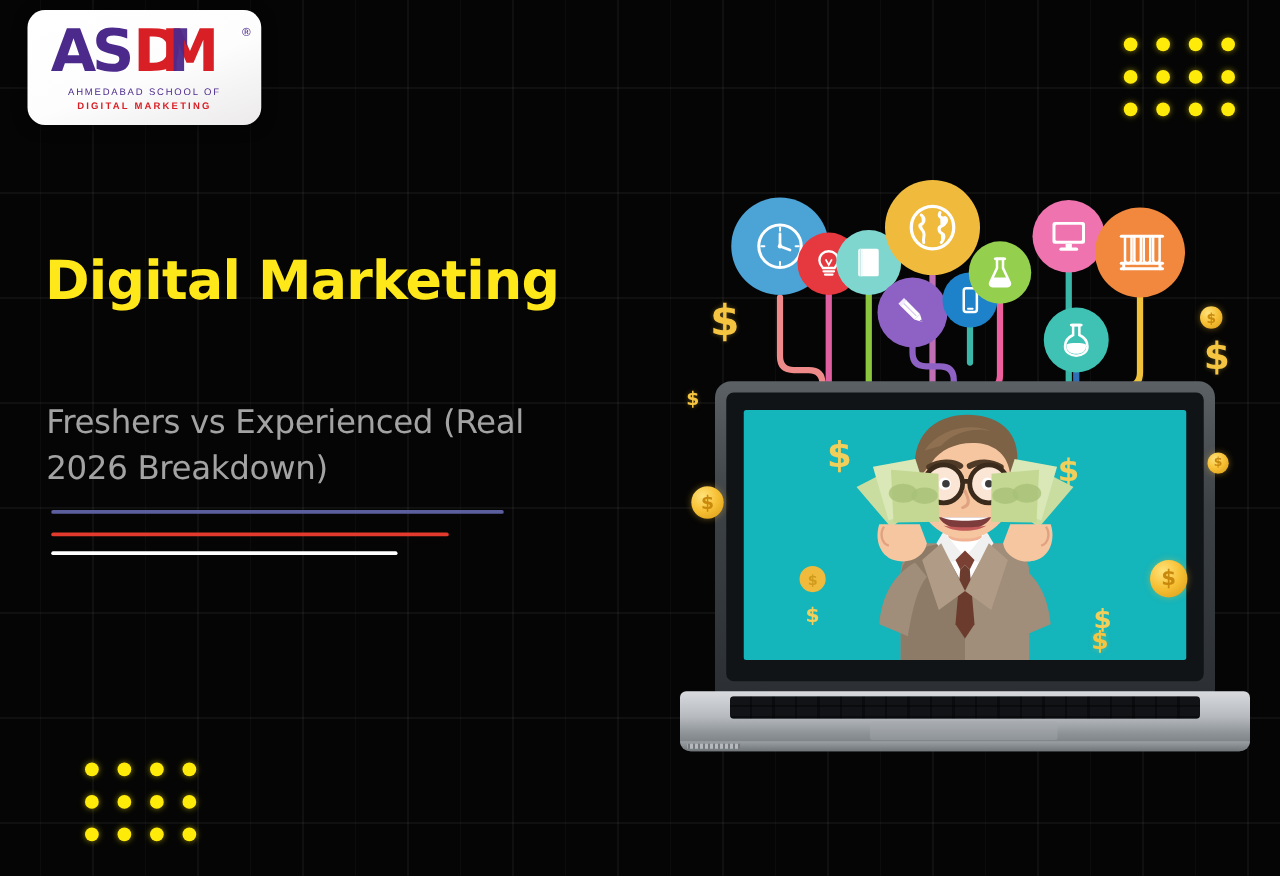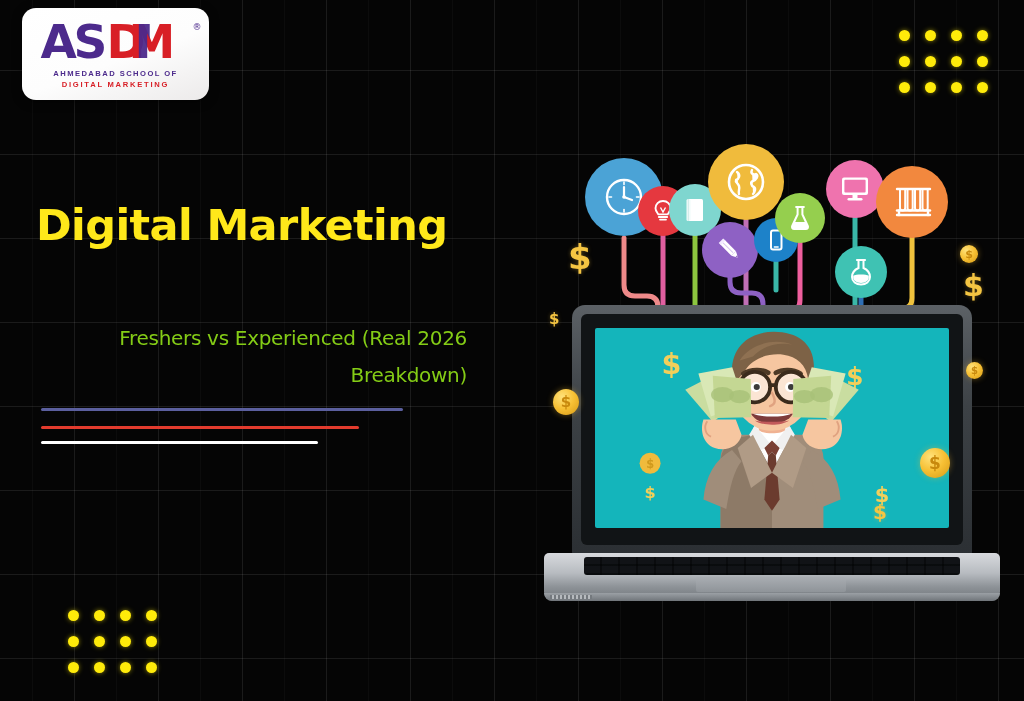--- a/index.html
+++ b/index.html
@@ -39,37 +39,37 @@
   .lg{ position:absolute; font-weight:900; font-size:47px; line-height:44px;
        font-family:"DejaVu Sans", sans-serif; letter-spacing:-2px;}
   #lg-a{ left:0;   top:0; color:#4c2a8c; }
   #lg-s{ left:33px;top:0; color:#4c2a8c; }
   #lg-d{ left:66px;top:0; color:#d81f26; }
   #lg-m{ left:88px;top:0; color:#d81f26; }
   #lg-mov{ left:94px;top:0; color:#4c2a8c; font-size:47px;
            clip-path:polygon(0 0,34% 0,34% 100%,0 100%); opacity:.95;}
   #lg-r{ position:absolute; right:-11px; top:2px; font-size:9px; color:#4c2a8c;
          font-family:"DejaVu Sans", sans-serif;}
-  #logo-t1{ font-size:7.6px; letter-spacing:1.45px; color:#4c2a8c; font-weight:700; margin-top:5px;}
+  #logo-t1{ font-size:7.6px; letter-spacing:1.45px; color:#4c2a8c; font-weight:400; margin-top:5px;}
   #logo-t2{ font-size:7.6px; letter-spacing:1.75px; color:#d81f26; font-weight:700; margin-top:2px;}
 
   
   .dot-grid{ position:absolute; display:grid; gap:15px; }
   .dot-grid span{ width:11px; height:11px; border-radius:50%; background:#ffeb0a;
                   box-shadow:0 0 5px rgba(255,235,10,.55); }
   #dots-tr{ right:36px; top:30px; grid-template-columns:repeat(4,11px); }
   #dots-bl{ left:68px; bottom:28px; grid-template-columns:repeat(4,11px); }
 
   
   #headline{ position:absolute; left:36px; top:200px; width:520px; }
   .h-line{ font-family:"DejaVu Sans", sans-serif; font-weight:900;
            font-size:43px; line-height:51px; color:#ffe81a; letter-spacing:-.6px; }
   #subhead{ position:absolute; left:37px; top:320px; width:430px;
-            color:#84cc16; font-size:20px; line-height:37px; font-weight:400;
-            font-family:"DejaVu Sans", sans-serif; letter-spacing:-.3px;text-align:right;}
+            color:#a3a3a3; font-size:26px; line-height:37px; font-weight:400;
+            font-family:"DejaVu Sans", sans-serif; letter-spacing:-.3px;}
 
   
   .rule{ position:absolute; height:3px; border-radius:2px; }
   #rule-1{ left:41px; top:408px; width:362px; background:#5b5f9e; }
   #rule-2{ left:41px; top:426px; width:318px; background:#e23b2d; }
   #rule-3{ left:41px; top:441px; width:277px; background:#ffffff; }
 
   
   #art{ position:absolute; left:520px; top:100px; width:504px; height:540px; }
 

